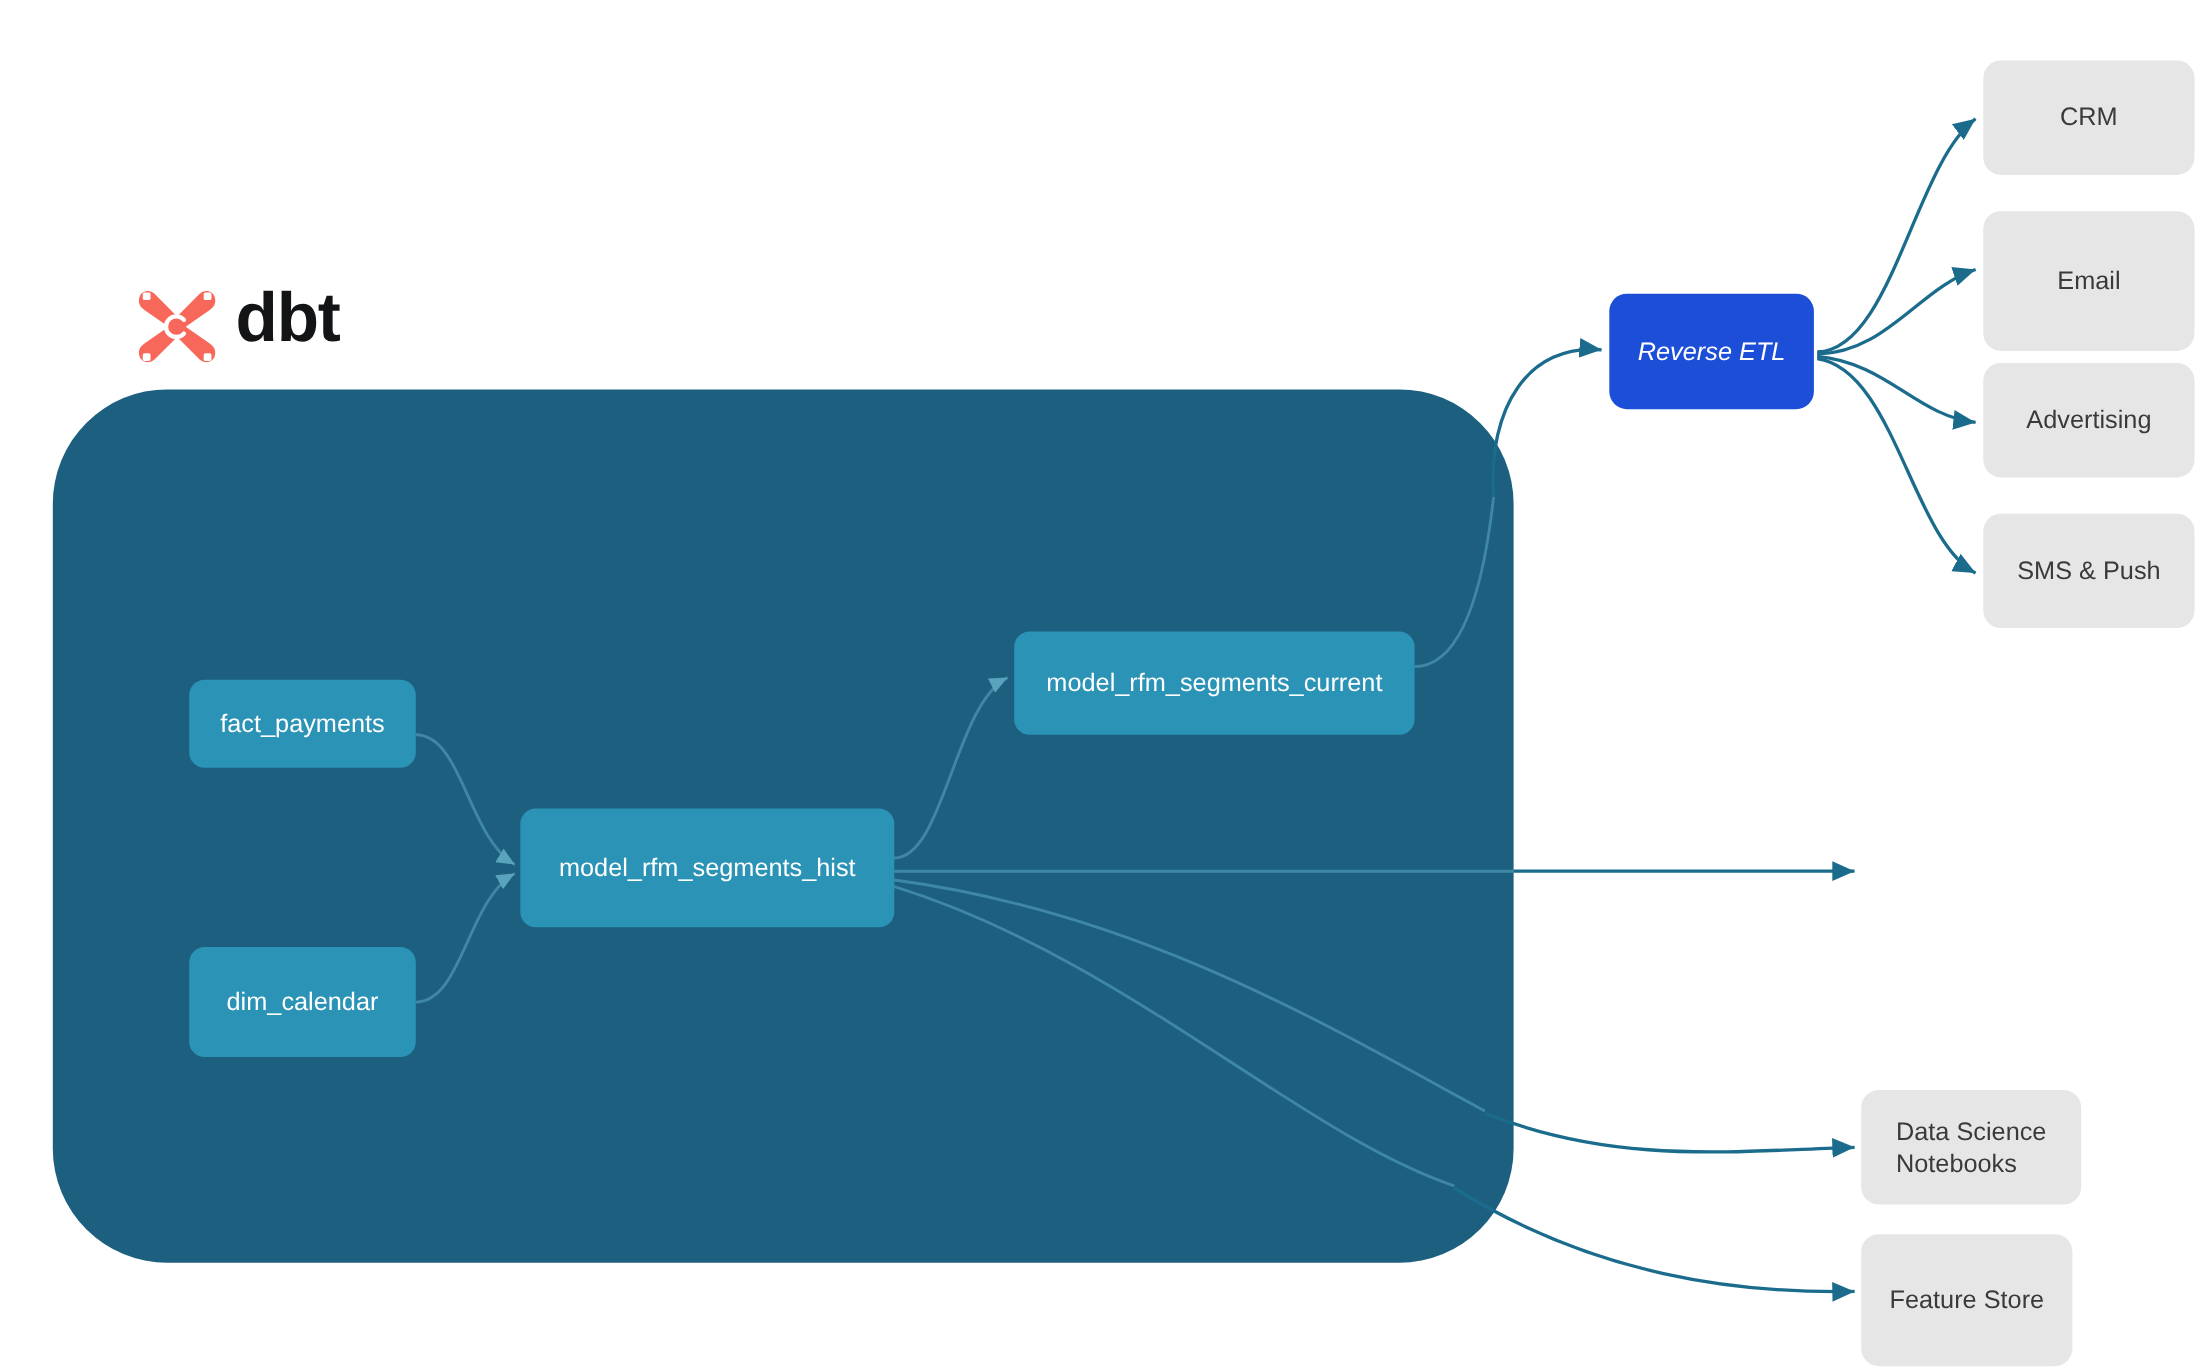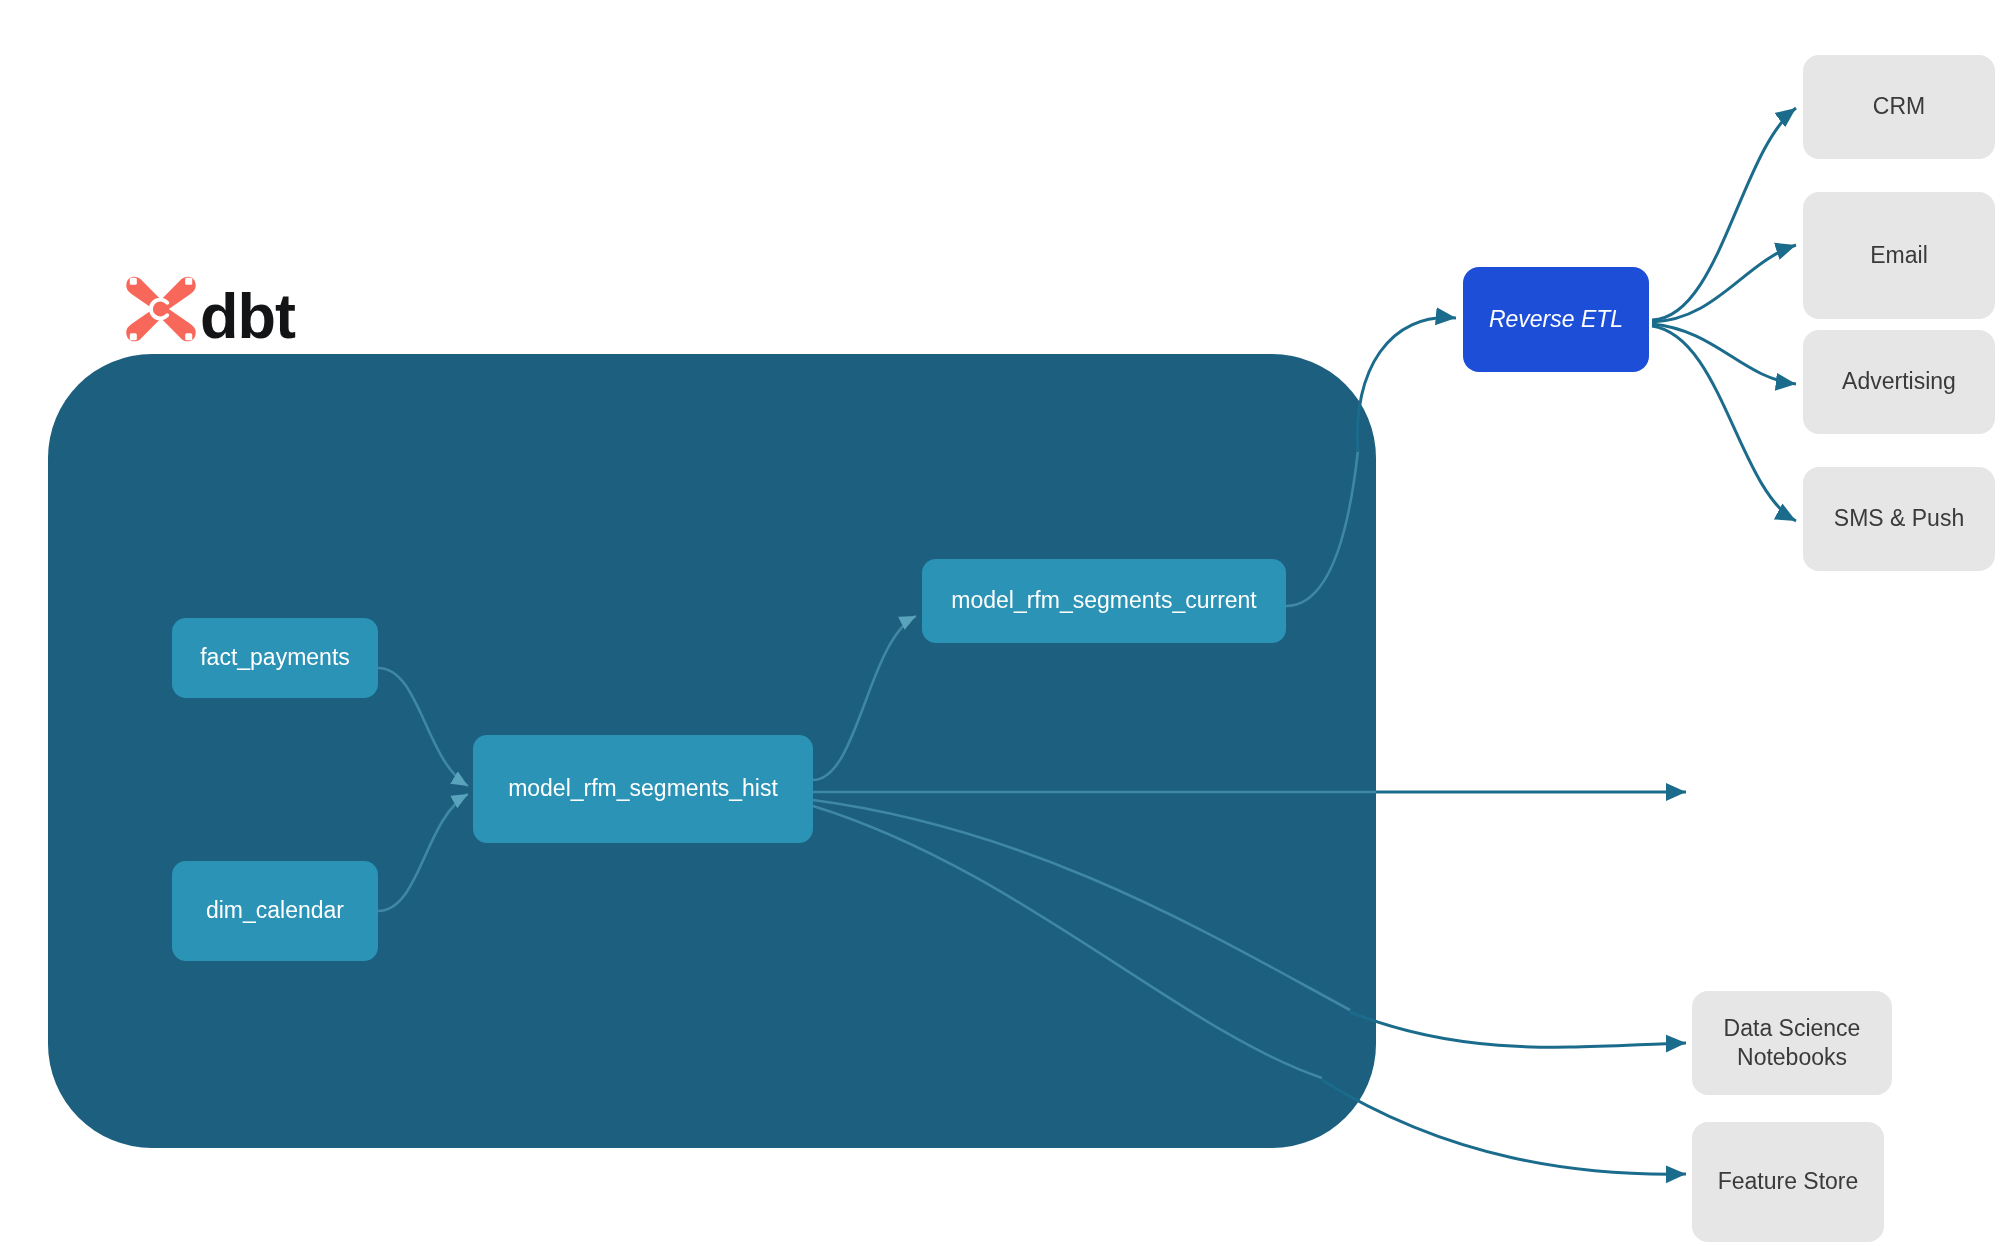--- a/index.html
+++ b/index.html
@@ -13,23 +13,24 @@
     height: 1246px;
     background: #ffffff;
     overflow: hidden;
     font-family: "Liberation Sans", sans-serif;
   }
 
   
   #dbt-logo {
     position: absolute;
     left: 122px;
-    top: 270px;
+    top: 258px;
     display: flex;
-    align-items: flex-end;
+    align-items: flex-start;
+    gap: 14px;
   }
   #dbt-logo .mark { width: 78px; height: 78px; display: block; }
   #dbt-logo .wordmark {
     font-size: 63px;
     font-weight: 700;
     color: #131416;
     letter-spacing: -1px;
     line-height: 1;
   }
 
@@ -43,21 +44,20 @@
     background: #1c5f7e;
     border-radius: 104px;
   }
 
   
   .node {
     position: absolute;
     display: flex;
     align-items: center;
     justify-content: center;
-    text-align: center;
     box-sizing: border-box;
     border-radius: 14px;
     padding: 0 12px;
     line-height: 1.28;
   }
   .node-model {
     background: #2b93b5;
     color: #ffffff;
     font-size: 23px;
   }
@@ -72,21 +72,21 @@
     background: #e6e6e6;
     color: #3a3a3a;
     font-size: 23px;
     border-radius: 16px;
   }
 
   
   #node-fact-payments        { left: 172px;  top: 618px;  width: 206px; height: 80px; }
   #node-dim-calendar         { left: 172px;  top: 861px;  width: 206px; height: 100px; }
   #node-rfm-hist            { left: 473px;  top: 735px;  width: 340px; height: 108px; }
-  #node-rfm-current         { left: 922px;  top: 559px;  width: 364px; height: 84px; }
+  #node-rfm-current         { left: 922px;  top: 574px;  width: 364px; height: 94px; }
   #node-reverse-etl         { left: 1463px; top: 267px;  width: 186px; height: 105px; }
 
   
   #sink-crm         { left: 1803px; top: 55px;   width: 192px; height: 104px; }
   #sink-email       { left: 1803px; top: 192px;  width: 192px; height: 127px; }
   #sink-advertising { left: 1803px; top: 330px;  width: 192px; height: 104px; }
   #sink-sms-push    { left: 1803px; top: 467px;  width: 192px; height: 104px; }
   #sink-bi          { left: 1692px; top: 740px;  width: 192px; height: 104px; }
   #sink-ds-notebooks{ left: 1692px; top: 991px;  width: 200px; height: 104px; }
   #sink-feature-store{ left: 1692px; top: 1122px; width: 192px; height: 120px; }

